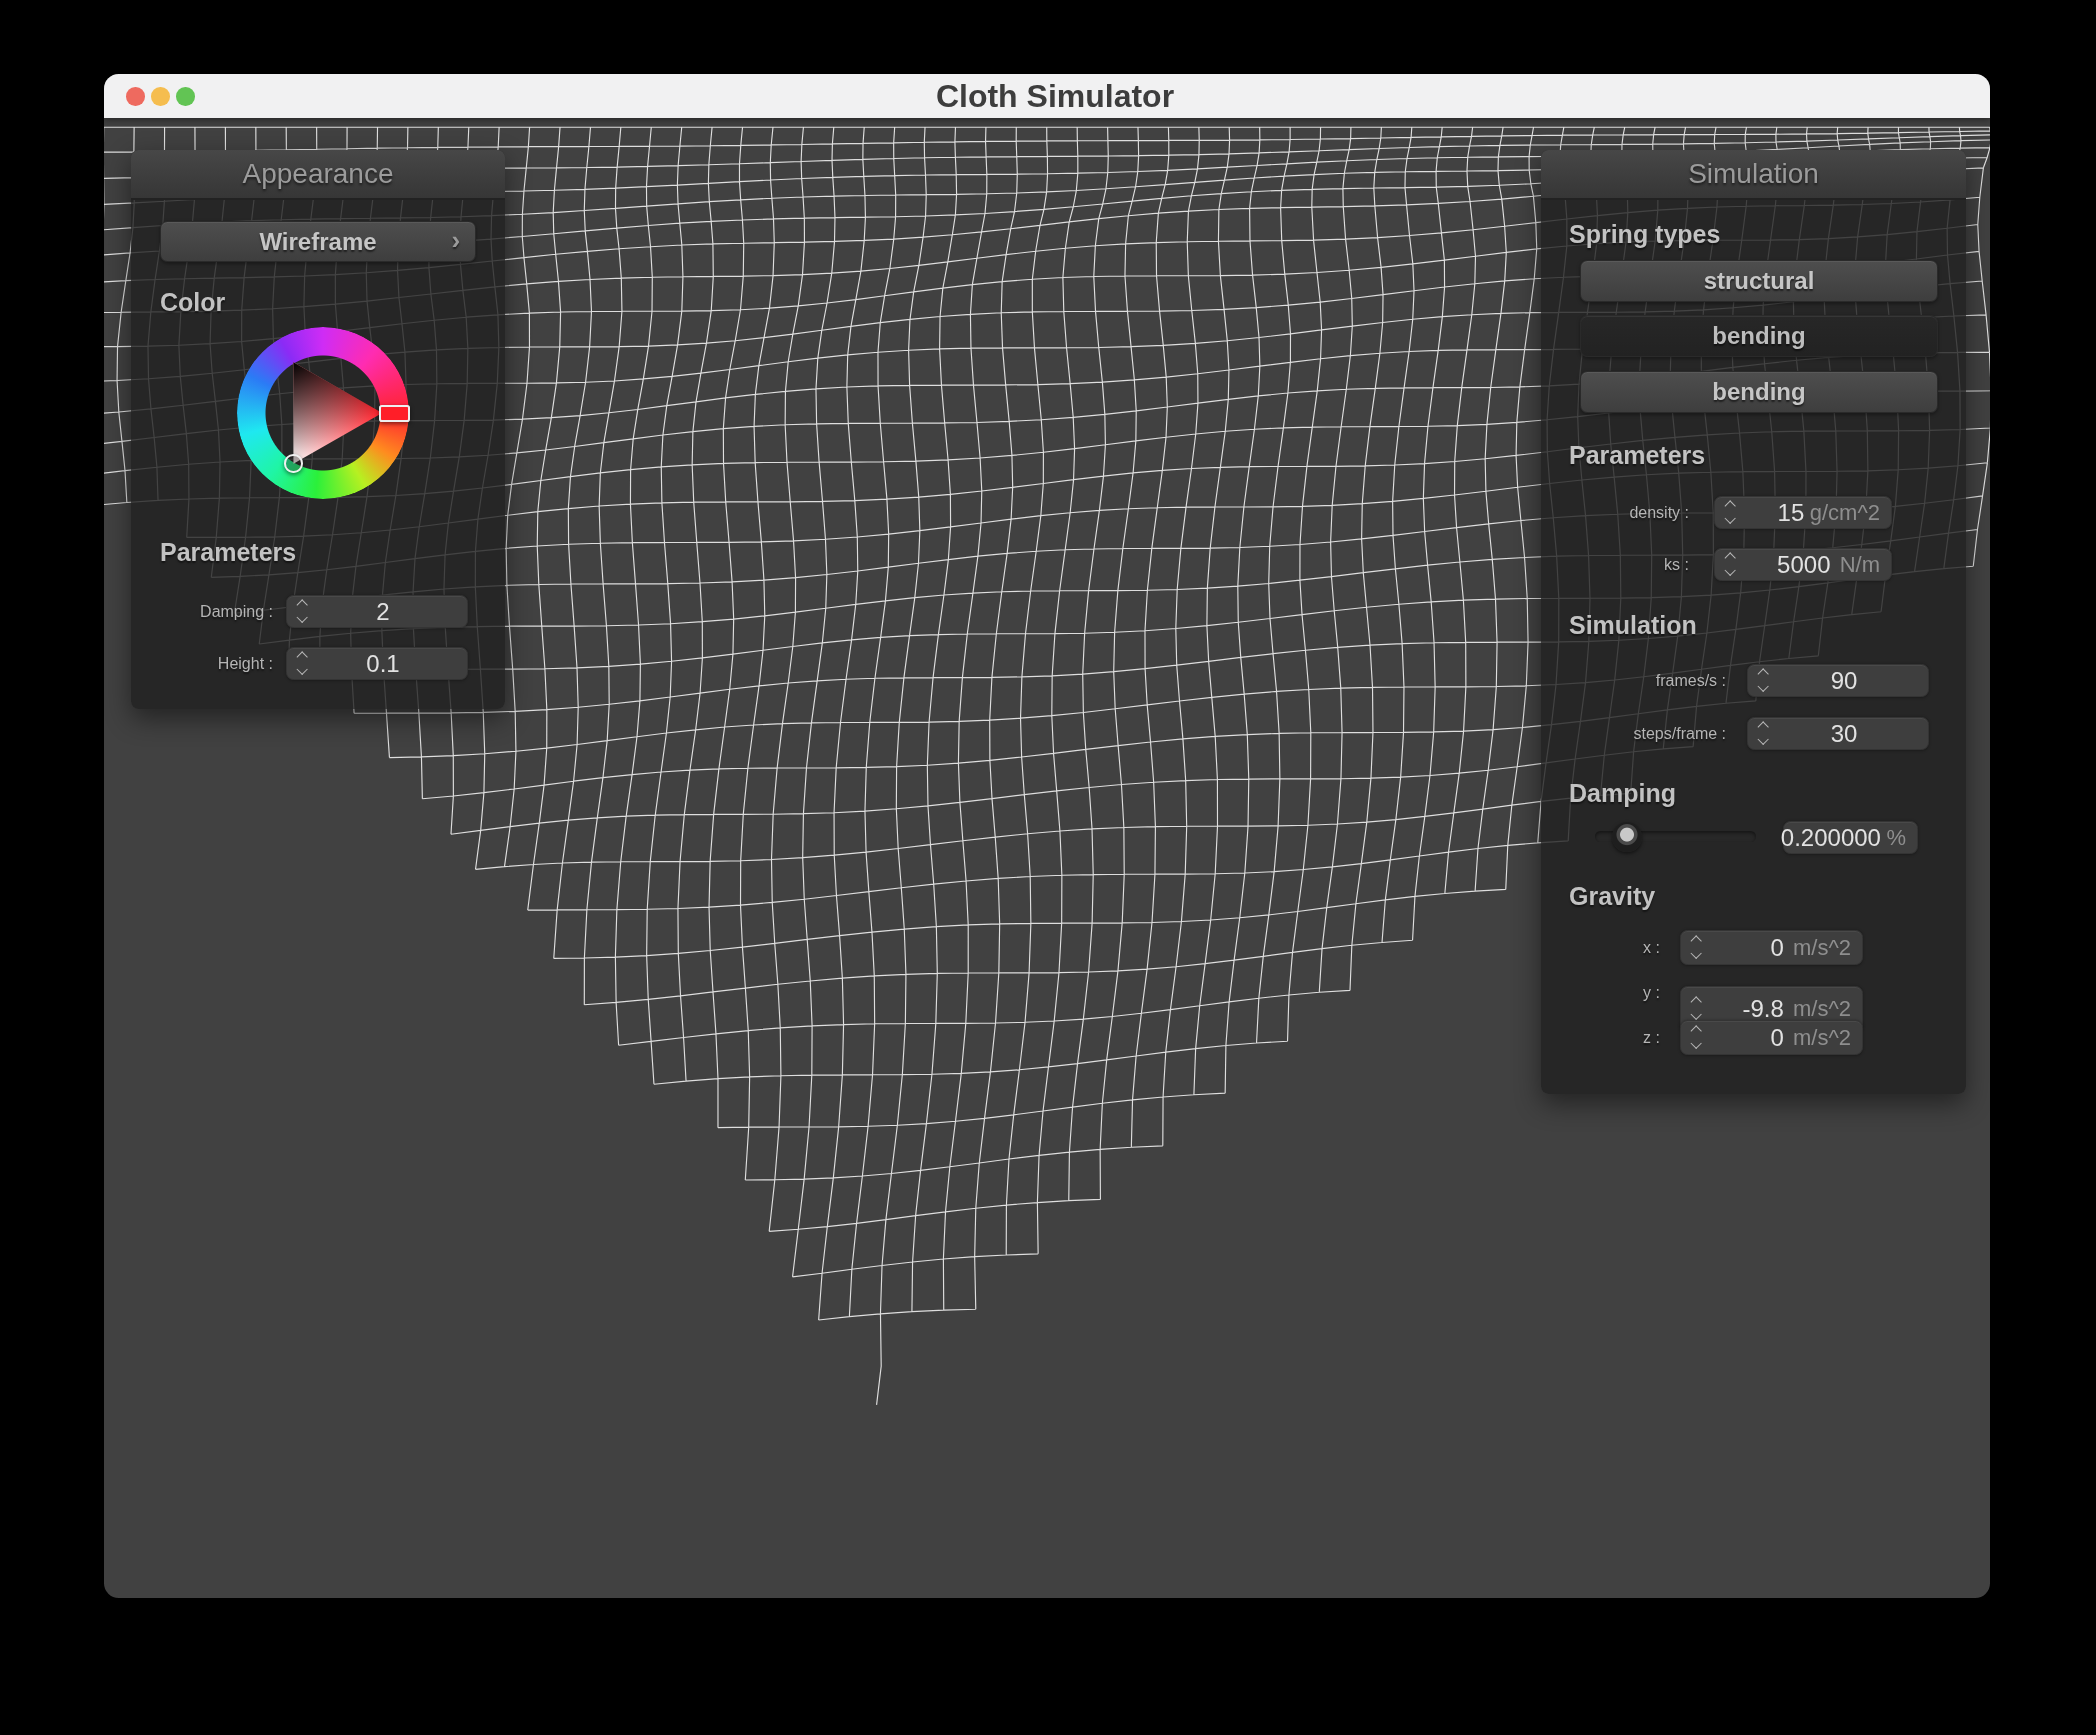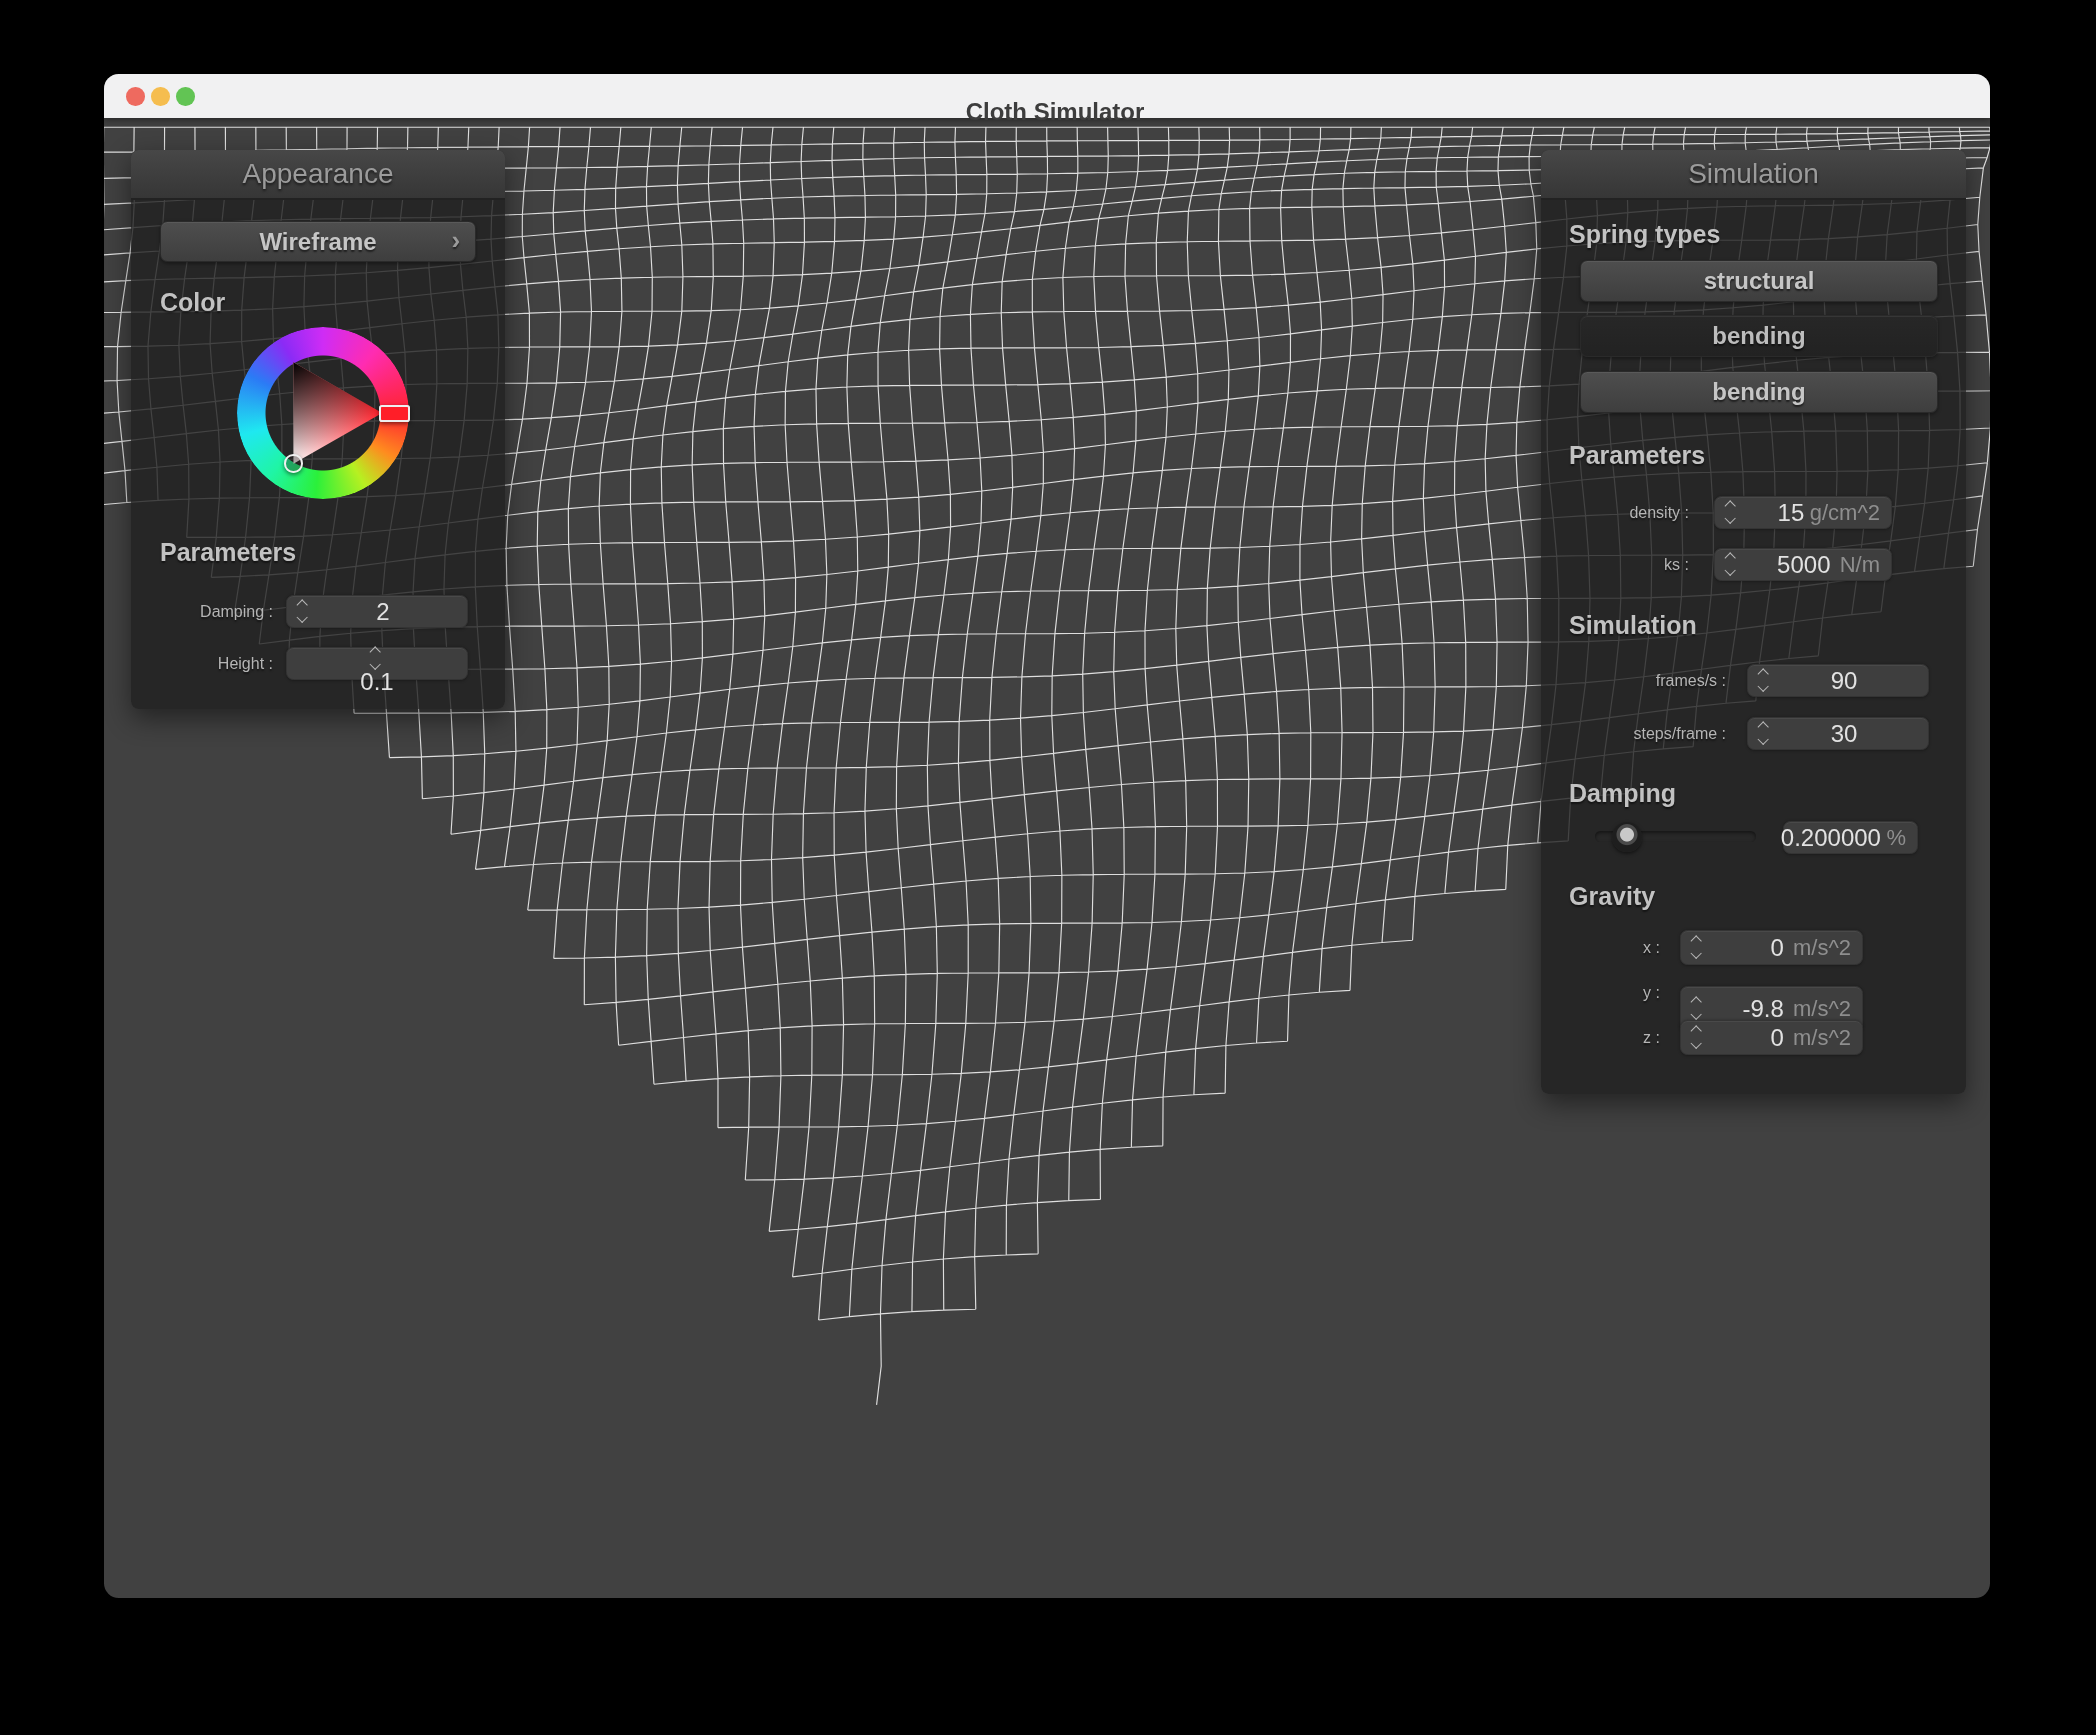--- a/index.html
+++ b/index.html
@@ -3,21 +3,21 @@
 <meta charset="utf-8">
 <style>
   html,body{margin:0;padding:0;background:#000;width:2097px;height:1735px;overflow:hidden;
             font-family:"Liberation Sans",sans-serif;}
   *{box-sizing:border-box;}
   .window{position:absolute;left:104px;top:74px;width:1886px;height:1524px;border-radius:14.8px;
           background:#414141;overflow:hidden;}
   .titlebar{position:absolute;left:0;top:0;right:0;height:44px;background:#f1f1f2;z-index:9;
             box-shadow:0 1.8px 6.5px rgba(0,0,0,.4);}
   .title{position:absolute;left:16px;right:0;top:0;height:44px;line-height:44px;text-align:center;
-         font-size:24px;font-weight:bold;color:#3d3d3d;margin-top:16px;}
+         font-size:32px;font-weight:bold;color:#3d3d3d;}
   .tl{position:absolute;top:13px;width:18.5px;height:18.5px;border-radius:50%;}
   .tl.r{left:22px;background:#ee6a5f;}
   .tl.y{left:47px;background:#f5bd4f;}
   .tl.g{left:72px;background:#62c454;}
   .viewport{position:absolute;left:0;top:44px;width:1886px;height:1479px;z-index:1;}
   .panel{position:absolute;background:rgba(33,33,33,.82);border-radius:7.4px;z-index:5;
          box-shadow:0 9.2px 26px rgba(0,0,0,.45);}
   .phead{position:absolute;left:0;right:0;top:0;height:50px;border-radius:7.4px 7.4px 0 0;
          background:linear-gradient(#474747,#363636);border-bottom:2.8px solid #222;
          text-align:center;line-height:48px;font-size:28px;font-weight:normal;color:#9b9b9b;
@@ -112,21 +112,21 @@
       <div class="field" style="width:182px;margin-left:13px;">
         <span class="spin">
             <i class="up"></i>
             <i class="dn"></i>
           </span>
         <span class="val center">2</span>
       </div>
     </div>
     <div class="row" style="left:0;right:37px;top:496px;">
       <span class="rlabel">Height :</span>
-      <div class="field" style="width:182px;margin-left:13px;flex-direction:column;">
+      <div class="field" style="width:182px;margin-left:13px;">
         <span class="spin">
             <i class="up"></i>
             <i class="dn"></i>
           </span>
         <span class="val center">0.1</span>
       </div>
     </div>
   </div>
 
   <div class="panel" style="left:1437px;top:76px;width:425px;height:944px;">

